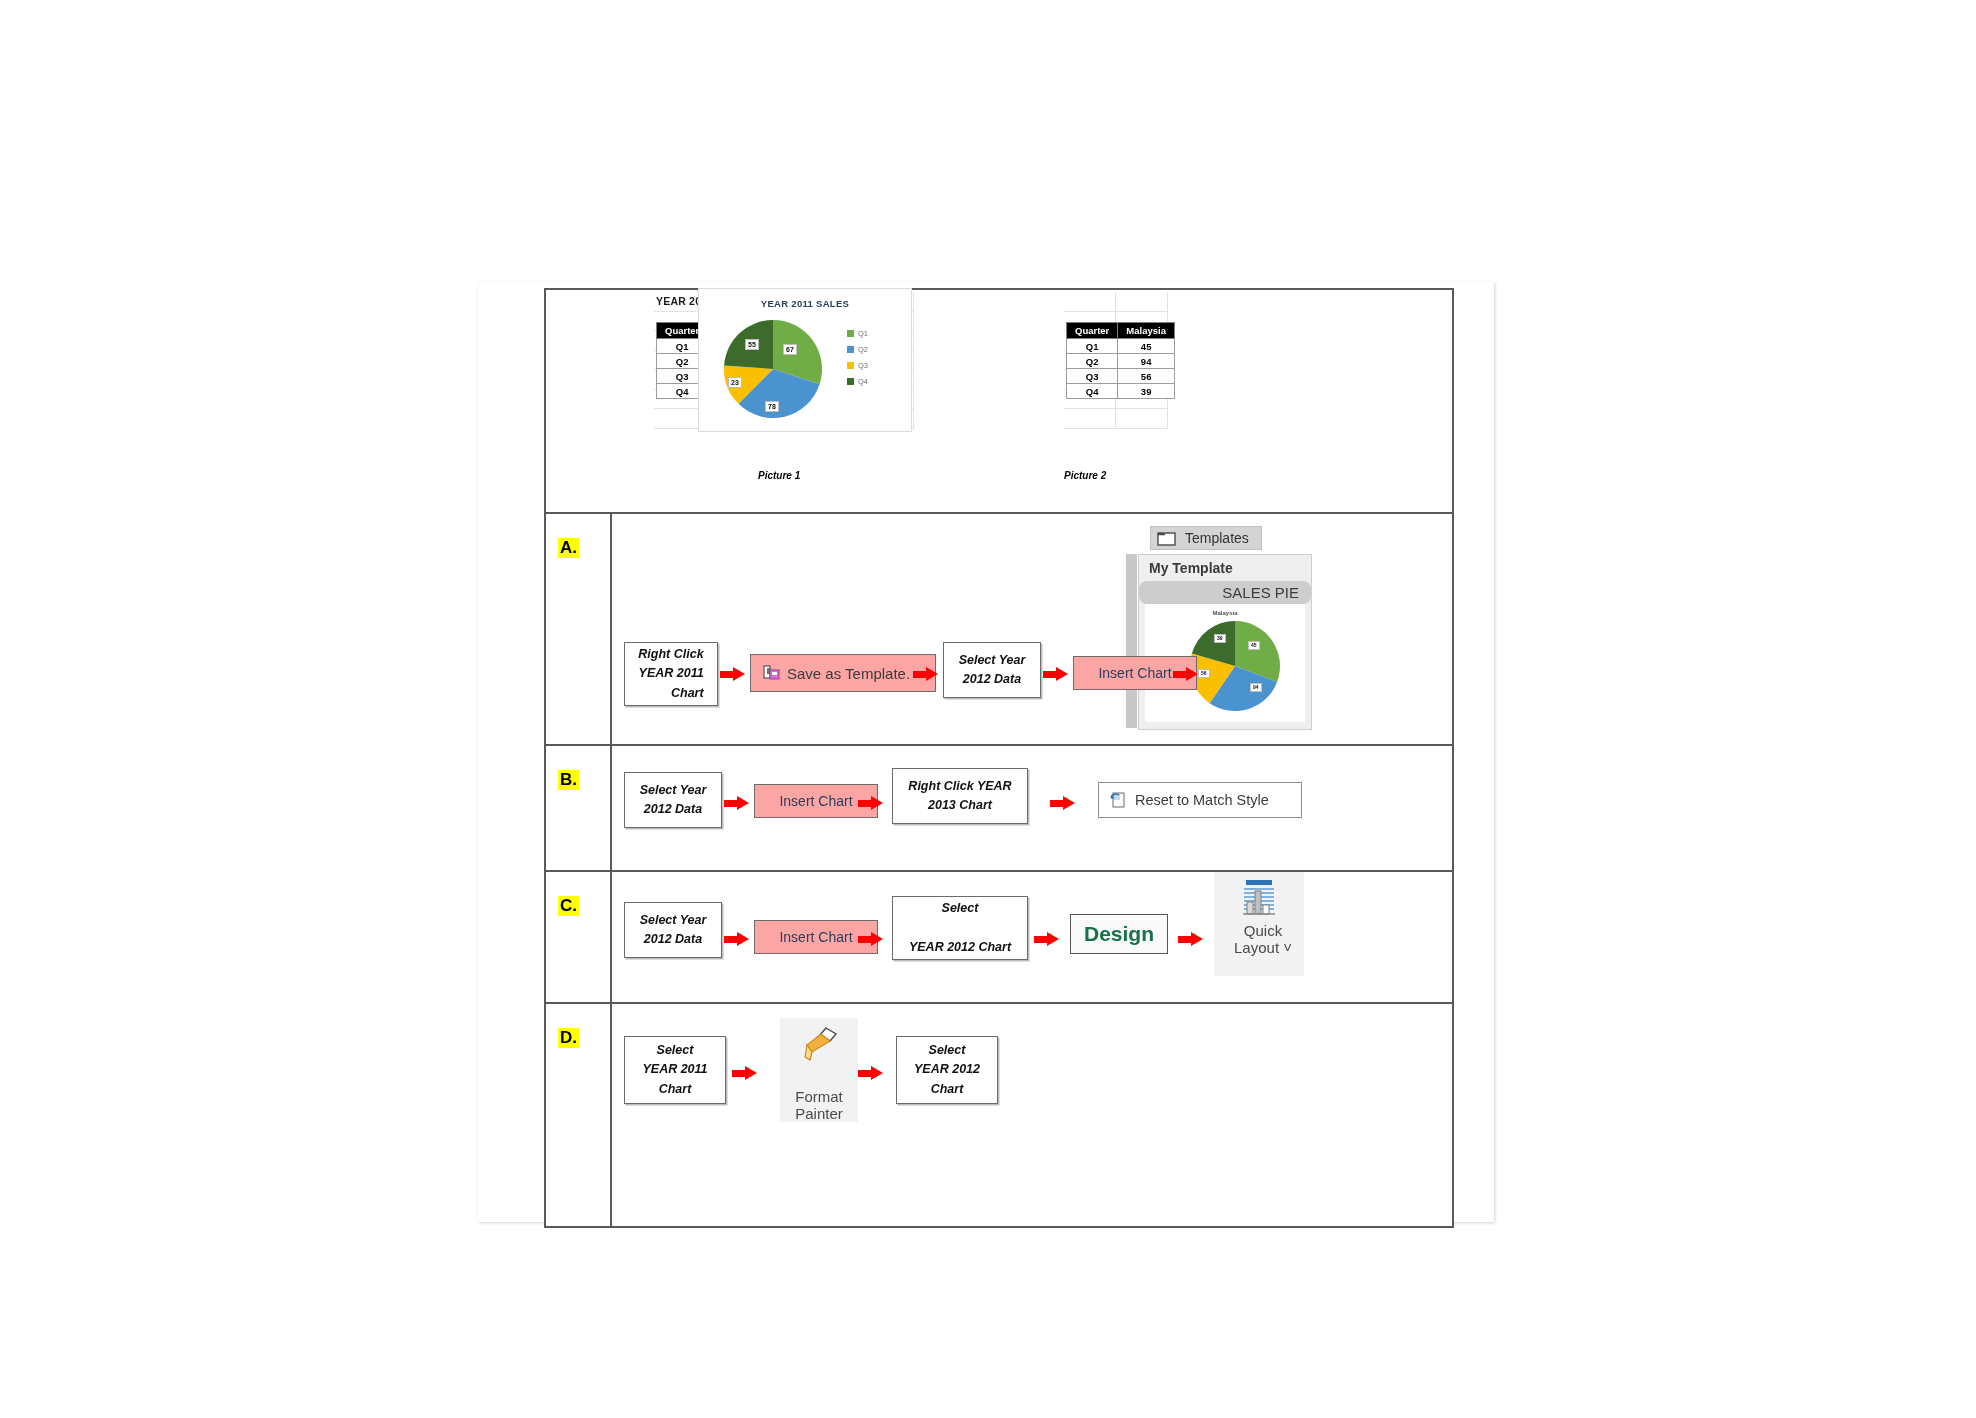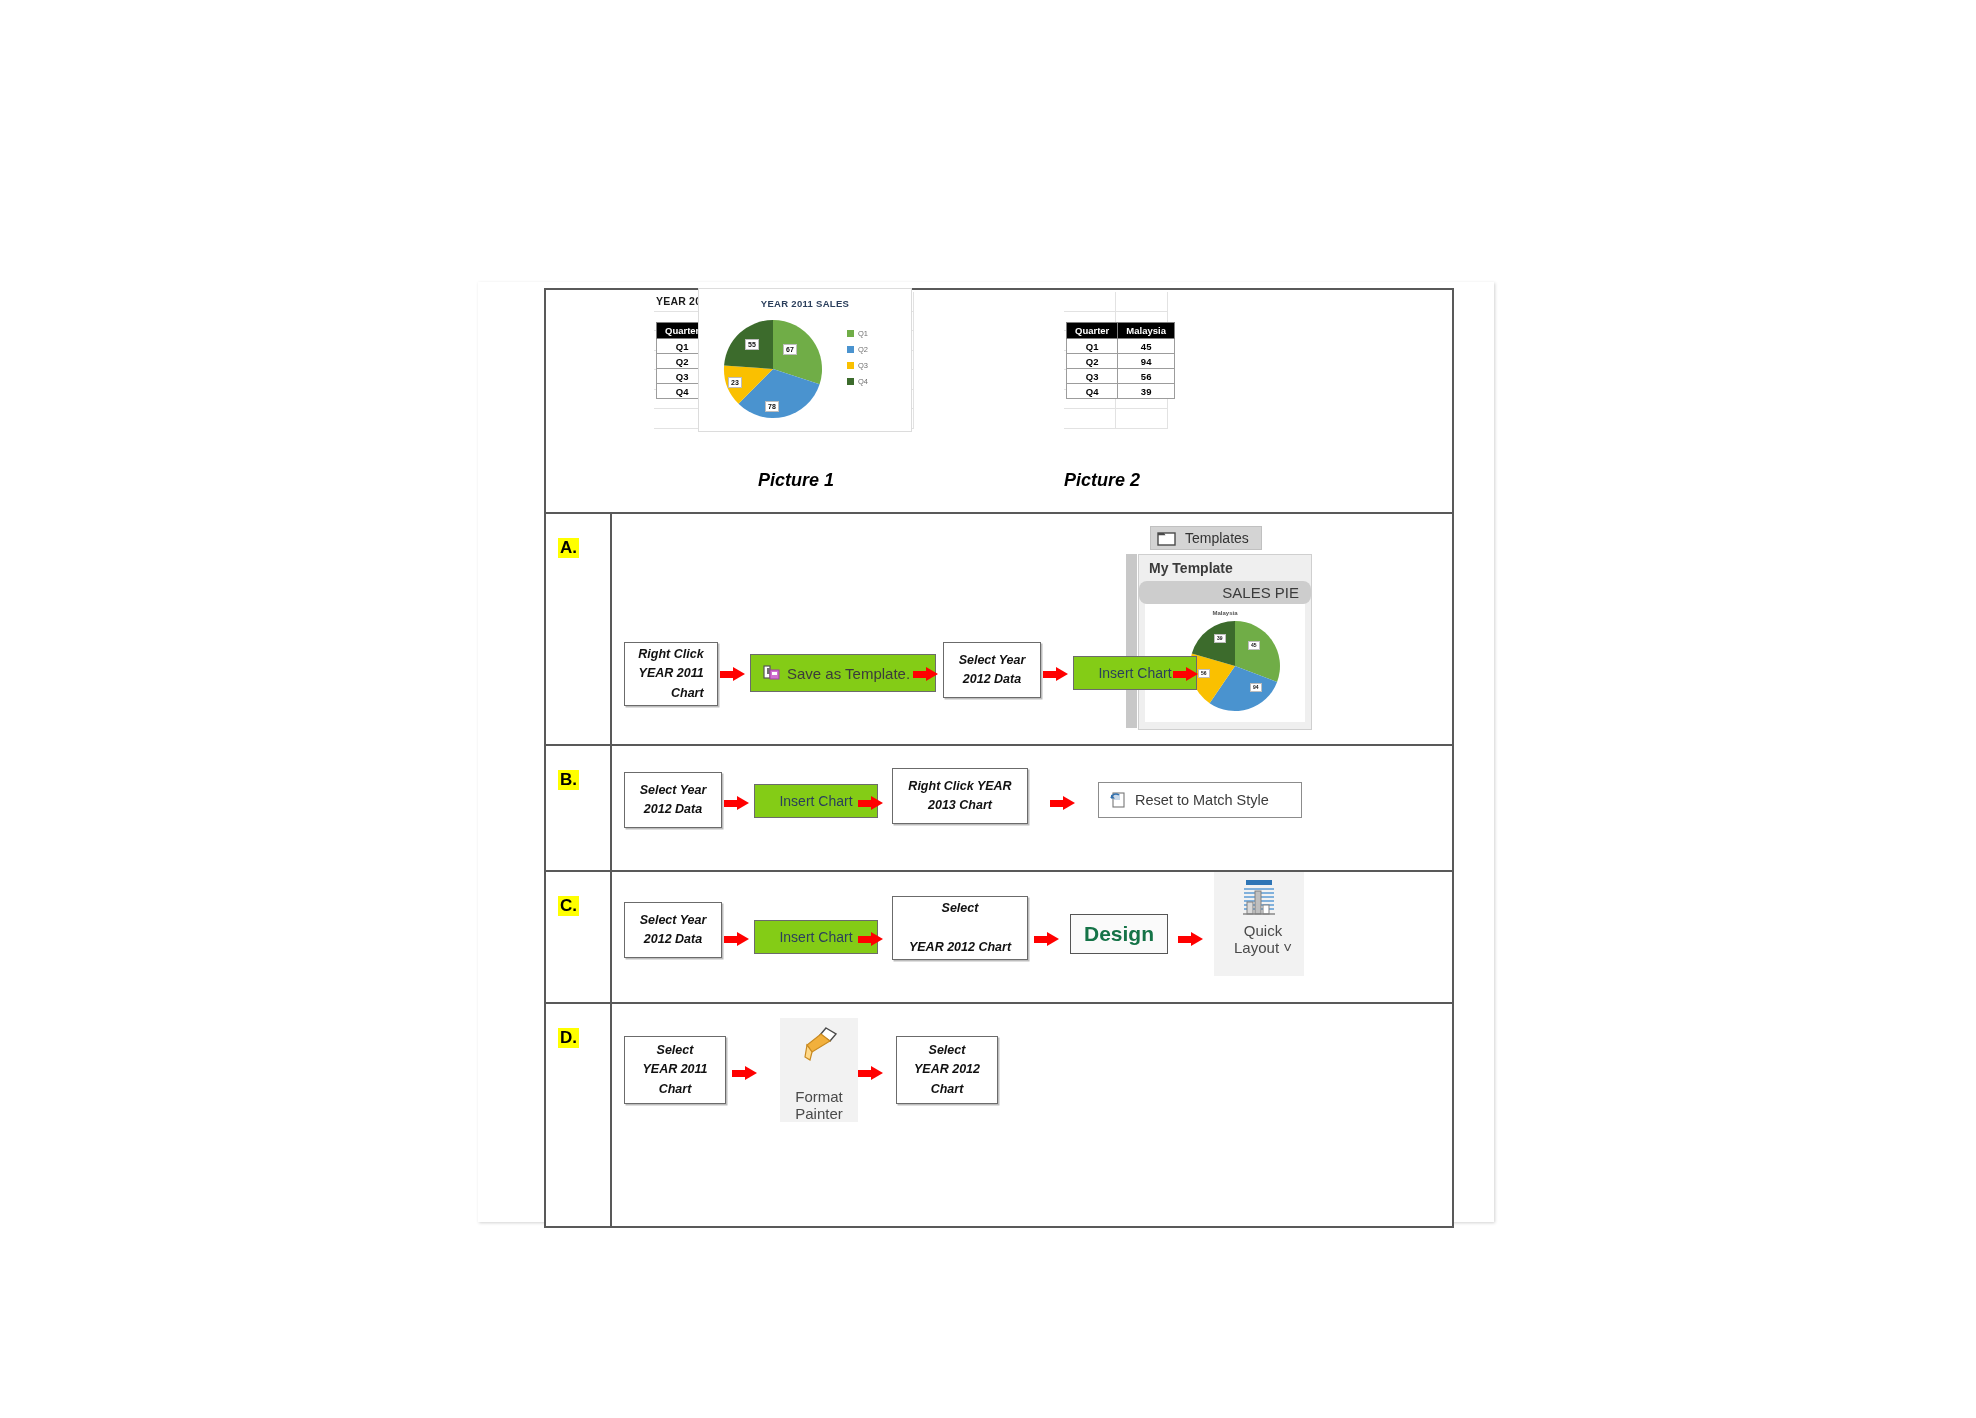--- a/index.html
+++ b/index.html
@@ -38,36 +38,36 @@
             border:1px solid #dcdcdc;background:#fff;}
   #chartobj .ctitle{text-align:center;font-size:9.5px;color:#2b3f5c;font-weight:bold;
                     margin-top:9px;letter-spacing:.3px;}
   .pieWrap{position:relative;}
   .dlbl{position:absolute;background:#fff;border:1px solid #bdbdbd;font-size:7px;
         font-weight:bold;color:#111;padding:0px 2px;line-height:9px;}
   .legend{position:absolute;font-size:7.5px;color:#6f6f6f;}
   .legend div{display:flex;align-items:center;margin-bottom:7px;}
   .legend i{width:7px;height:7px;display:inline-block;margin-right:4px;}
 
-  .piccap{position:absolute;font-size:18px;font-weight:bold;font-style:italic;color:#000;}
+  .piccap{position:absolute;font-size:10px;font-weight:bold;font-style:italic;color:#000;}
 
   
   .row{position:absolute;left:0;right:0;border-bottom:2px solid #595959;}
   .row:last-child{border-bottom:none;}
   .lettercell{position:absolute;left:0;top:0;width:64px;bottom:0;border-right:2px solid #595959;}
   .letter{position:absolute;left:12px;top:26px;background:#ffff00;color:#000;
           font-weight:bold;font-size:17px;padding:0 2px;font-family:"Liberation Sans",sans-serif;}
   .rowbody{position:absolute;left:64px;right:0;top:0;bottom:0;}
 
   
   .stepbox{position:absolute;border:1.5px solid #6b6b6b;background:#fff;
            display:flex;align-items:center;justify-content:center;text-align:center;
            font-style:italic;font-weight:bold;font-size:12.5px;color:#111;
            line-height:1.55;box-shadow:1.5px 1.5px 0 #bdbdbd;}
-  .flatbox{position:absolute;border:1.5px solid #6b6b6b;background:#84cc16;
+  .flatbox{position:absolute;border:1.5px solid #6b6b6b;background:#fca5a5;
            display:flex;align-items:center;justify-content:center;
            font-size:14px;color:#2b3f5c;padding:0 12px;}
 
   
   .arrow{position:absolute;width:26px;height:14px;}
   .arrow .shaft{position:absolute;left:0;top:4px;width:15px;height:7px;background:#f00;}
   .arrow .head{position:absolute;left:13px;top:0;width:0;height:0;
                border-top:7px solid transparent;border-bottom:7px solid transparent;
                border-left:12px solid #f00;}
 

